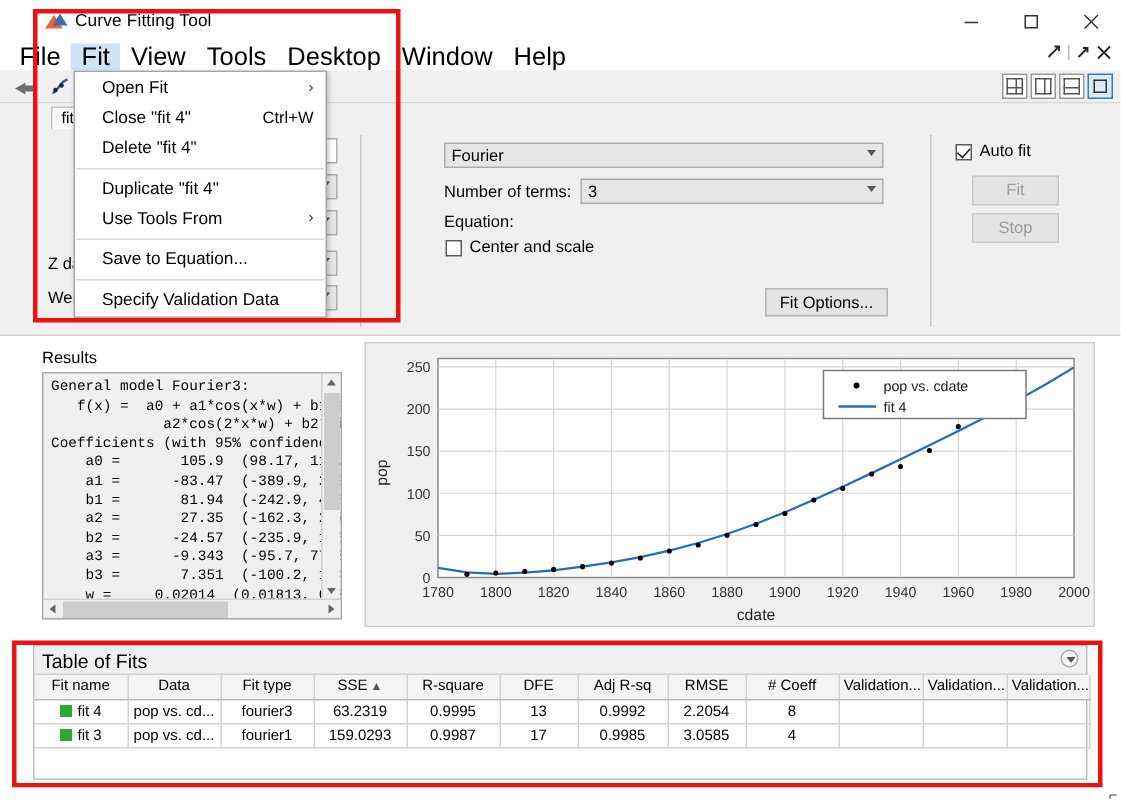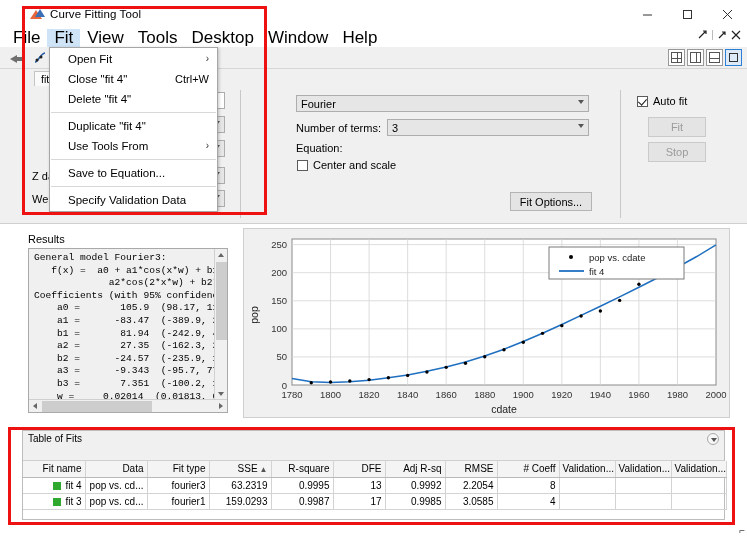--- a/index.html
+++ b/index.html
@@ -178,35 +178,35 @@
     background: #f0f0f0; border: 1px solid #cfcfcf;
   }
   .plot-svg { display:block; }
 
   
   .tof {
     position: absolute; left: 22px; top: 430px; width: 703px; height: 90px;
     background: #ffffff; border: 1px solid #bdbdbd;
   }
   .tof-head {
-    height: 30px; background: #f0f0f0; border-bottom: 1px solid #cfcfcf;
-    font-size: 10px; color: #000; padding: 2px 0 0 5px; position: relative;
+    height: 19px; background: #f0f0f0; border-bottom: 1px solid #cfcfcf;
+    font-size: 13px; color: #000; padding: 2px 0 0 5px; position: relative;
   }
   .tof-collapse {
     position: absolute; right: 5px; top: 2px; width: 12px; height: 12px;
     border: 1px solid #a9a9a9; border-radius: 50%; background: #f6f6f6;
   }
   .tof-collapse i {
     position: absolute; left: 2.5px; top: 4px; width: 0; height: 0;
     border-left: 3.5px solid transparent; border-right: 3.5px solid transparent;
     border-top: 4px solid #555;
   }
   table.fits { border-collapse: collapse; width: 100%; table-layout: fixed; }
   table.fits th, table.fits td {
-    font-size: 10px; font-weight: normal; text-align: right;
+    font-size: 10px; font-weight: normal; text-align: center;
     border-right: 1px solid #d3d3d3; border-bottom: 1px solid #d3d3d3;
     padding: 1px 3px; height: 16px; color: #000;
     white-space: nowrap; overflow: hidden;
   }
   table.fits thead th { background: #f4f4f4; border-bottom: 1px solid #b9b9b9; }
   .sq { display:inline-block; width:8px; height:8px; background:#2fa82f; margin-right:4px; vertical-align:-1px;}
   .sortarrow { font-size: 8px; color: #555; margin-left: 2px; }
 
   
   .redbox {

